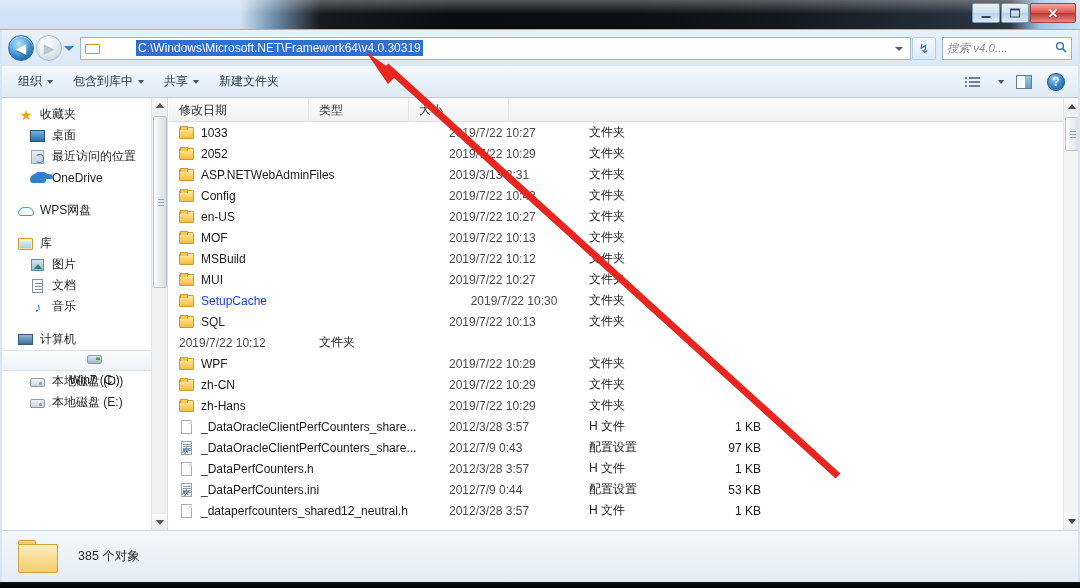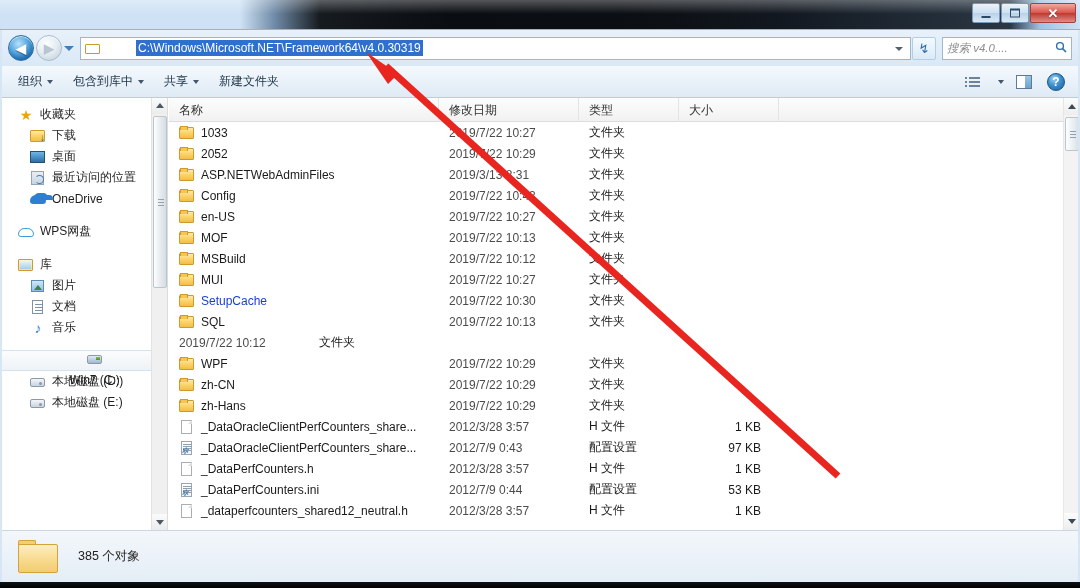--- a/index.html
+++ b/index.html
@@ -519,26 +519,20 @@
 
     <div class="nav-pane">
       <div class="nav-list">
 
         <div class="nav-item">
           <span class="ni ic-star">★</span>
           <span>收藏夹</span>
         </div>
         <div class="nav-item child">
           <span class="ni">
-              <i class="ic-folder-dl"></i>
-            </span>
-          <span>下载</span>
-        </div>
-        <div class="nav-item child">
-          <span class="ni">
               <i class="ic-desktop"></i>
             </span>
           <span>桌面</span>
         </div>
         <div class="nav-item child">
           <span class="ni">
               <i class="ic-recent"></i>
             </span>
           <span>最近访问的位置</span>
         </div>
@@ -578,20 +572,26 @@
             </span>
           <span>文档</span>
         </div>
         <div class="nav-item child">
           <span class="ni ic-music">♪</span>
           <span>音乐</span>
         </div>
 
         <div class="nav-spacer"></div>
 
+        <div class="nav-item">
+          <span class="ni">
+              <i class="ic-computer"></i>
+            </span>
+          <span>计算机</span>
+        </div>
         <div class="nav-item child selected">
           <span class="ni">
               <i class="ic-hdd-win"></i>
             </span>
           <span>Win7 (C:)</span>
         </div>
         <div class="nav-item child">
           <span class="ni">
               <i class="ic-hdd"></i>
             </span>
@@ -607,21 +607,20 @@
 
       <div class="nav-scroll">
         <div class="up"></div>
         <div class="nav-thumb"></div>
         <div class="down"></div>
       </div>
     </div>
 
     <div class="file-pane">
       <div class="col-head" id="col-head">
-          <div class="ch" style="width: 270px;">名称</div>
           <div class="ch" style="width: 140px;">修改日期</div>
           <div class="ch" style="width: 100px;">类型</div>
           <div class="ch" style="width: 100px;">大小</div>
         </div>
       <div class="rows" id="rows">
           <div class="row">
             <div class="cell name" style="width: 270px;">
               <span class="fi">
                 <i class="fi-folder"></i>
               </span>
@@ -708,21 +707,21 @@
             <div class="cell type" style="width: 100px;">文件夹</div>
             <div class="cell size" style="width: 100px;"></div>
           </div>
           <div class="row">
             <div class="cell name" style="width: 270px;">
               <span class="fi">
                 <i class="fi-folder"></i>
               </span>
               <span class="name-txt blue">SetupCache</span>
             </div>
-            <div class="cell date" style="width: 140px;">2019/7/22 10:30</div>
+            <div class="cell date" style="width: 140px; text-align: center;">2019/7/22 10:30</div>
             <div class="cell type" style="width: 100px;">文件夹</div>
             <div class="cell size" style="width: 100px;"></div>
           </div>
           <div class="row">
             <div class="cell name" style="width: 270px;">
               <span class="fi">
                 <i class="fi-folder"></i>
               </span>
               <span class="name-txt">SQL</span>
             </div>

